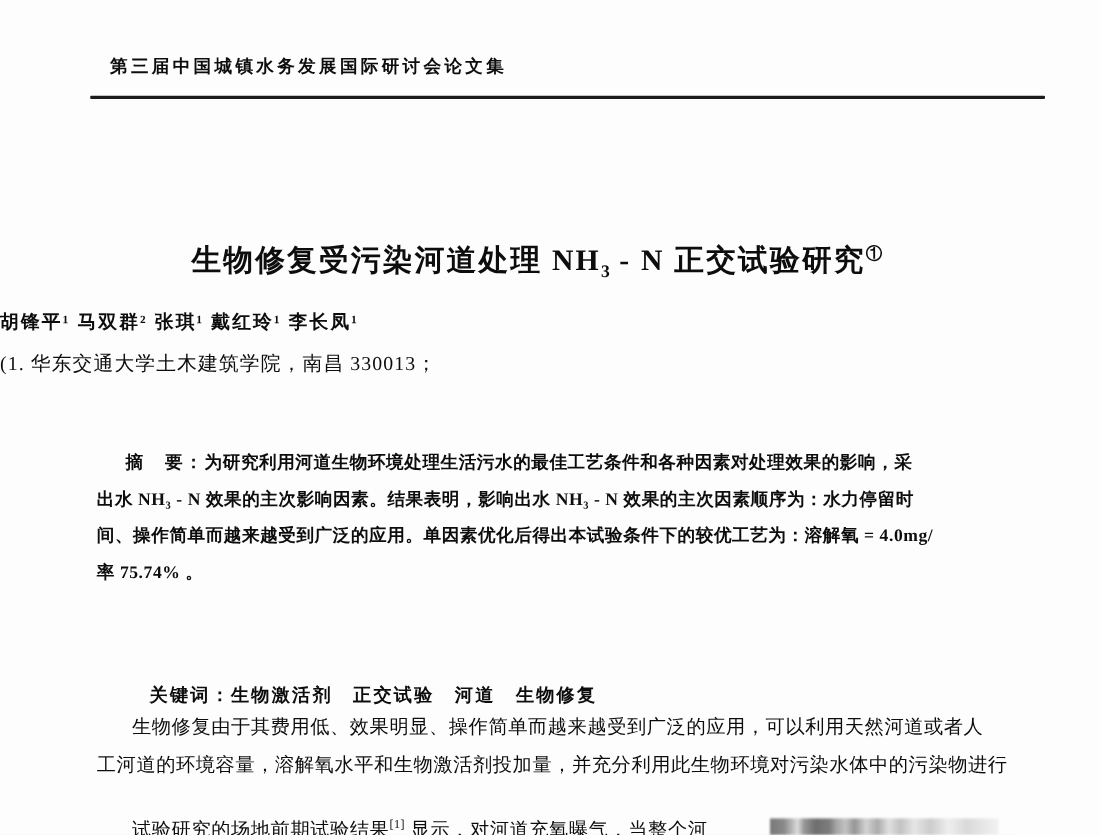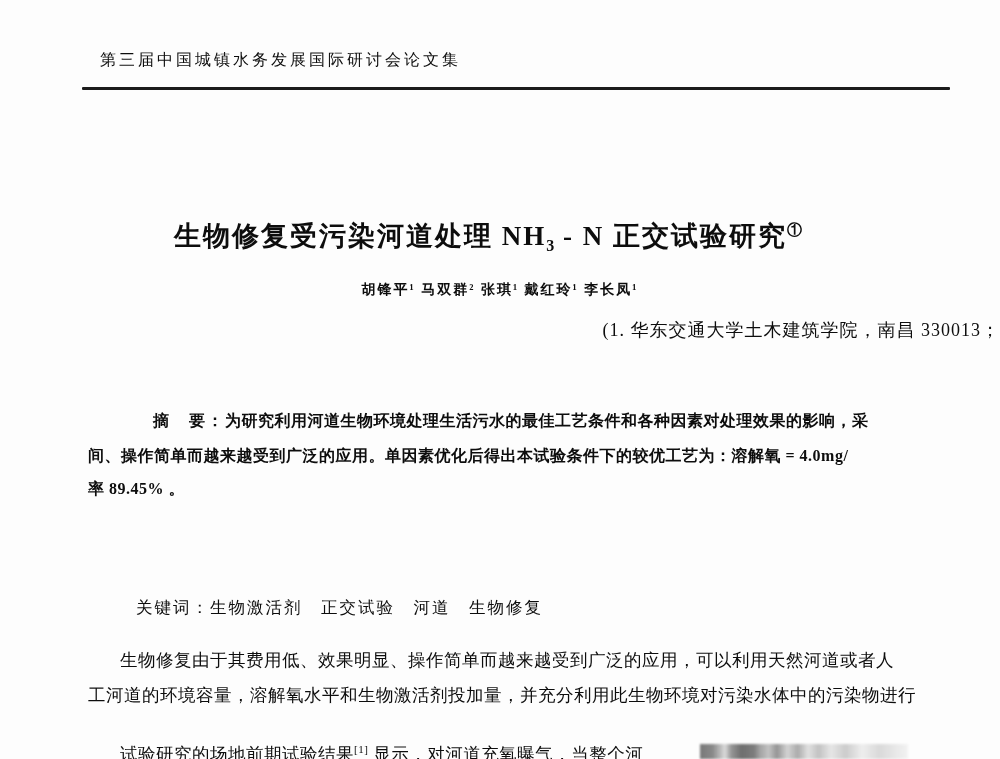--- a/index.html
+++ b/index.html
@@ -6,52 +6,52 @@
   .page{
     position:relative;
     width:1000px;height:759px;
     background:#fdfdfd;
     overflow:hidden;
     font-family:"Liberation Serif","DejaVu Serif",serif;
     color:#0d0d0d;
   }
   .running-head{
     position:absolute;left:100px;top:50px;
-    font-size:16px;letter-spacing:3px;font-weight:400;
+    font-size:16px;letter-spacing:3px;font-weight:700;
   }
   .head-rule{
     position:absolute;left:82px;top:87px;width:868px;height:3px;
     background:#1c1c1c;border-radius:1px;
   }
   .paper-title{
     position:absolute;left:0;top:200px;width:976px;
     text-align:center;font-size:27px;font-weight:bold;letter-spacing:2px;
   }
   .paper-title sub{font-size:16px;letter-spacing:0;}
   .paper-title sup{font-size:15px;letter-spacing:0;}
   .authors{
     position:absolute;left:0;top:281px;width:1000px;
-    text-align:center;font-size:14px;font-weight:600;letter-spacing:2px;
+    text-align:left;font-size:17px;font-weight:600;letter-spacing:2px;
   }
   .affil{
-    position:absolute;left:0;width:1000px;text-align:right;
+    position:absolute;left:0;width:1000px;text-align:left;
     font-size:18px;letter-spacing:1px;
   }
   .affil1{top:318px;}
   .affil2{top:351px;}
   .abstract{
     position:absolute;left:88px;top:404px;width:832px;
     font-size:16px;line-height:33px;font-weight:600;letter-spacing:0.5px;
   }
   .abstract .line{white-space:nowrap;}
   .abstract .first{padding-left:26px;}
-  .abstract .label{font-family:Liberation Mono, monospace;font-weight:bold;letter-spacing:2px;margin-left:39px;}
+  .abstract .label{font-family:Liberation Mono, monospace;font-weight:bold;letter-spacing:2px;}
   .keywords{
-    position:absolute;left:88px;top:597px;width:832px;
-    font-size:16.5px;font-weight:normal;letter-spacing:1px;padding-left:48px;box-sizing:border-box;
+    position:absolute;left:88px;top:621px;width:832px;
+    font-size:16.5px;font-weight:bold;letter-spacing:1px;padding-left:48px;box-sizing:border-box;
   }
   .keywords .label{font-family:"Liberation Sans","DejaVu Sans",sans-serif;letter-spacing:2px;}
   .keywords .content{letter-spacing:2px;word-spacing:10px;}
   .body-text{
     position:absolute;left:88px;width:834px;
     font-size:17.5px;line-height:35px;letter-spacing:0.5px;
   }
   .para1{top:643px;}
   .para2{top:737px;}
   .indent{padding-left:32px;}
@@ -78,22 +78,23 @@
   <div class="head-rule"></div>
 
   <h1 class="paper-title"><span>生物修复受污染河道处理 NH</span><sub>3</sub><span> - N 正交试验研究</span><sup>①</sup></h1>
 
   <div class="authors">胡锋平¹ 马双群² 张琪¹ 戴红玲¹ 李长凤¹</div>
 
   <div class="affil affil1">(1. 华东交通大学土木建筑学院，南昌 330013；</div>
 
   <div class="abstract">
     <div class="line first"><span class="label">摘　要：</span><span>为研究利用河道生物环境处理生活污水的最佳工艺条件和各种因素对处理效果的影响，采</span></div>
+    <div class="line">出水 NH₃ - N 效果的主次影响因素。结果表明，影响出水 NH₃ - N 效果的主次因素顺序为：水力停留时</div>
     <div class="line">间、操作简单而越来越受到广泛的应用。单因素优化后得出本试验条件下的较优工艺为：溶解氧 = 4.0mg/</div>
-    <div class="line">率 89.45% 。</div>
+    <div class="line">率 75.74% 。</div>
   </div>
 
   <div class="keywords"><span class="label">关键词：</span><span class="content">生物激活剂　正交试验　河道　生物修复</span></div>
 
   <div class="body-text para1">
     <div class="line indent">生物修复由于其费用低、效果明显、操作简单而越来越受到广泛的应用，可以利用天然河道或者人</div>
     <div class="line">工河道的环境容量，溶解氧水平和生物激活剂投加量，并充分利用此生物环境对污染水体中的污染物进行</div>
   </div>
 
   <div class="body-text para2">

